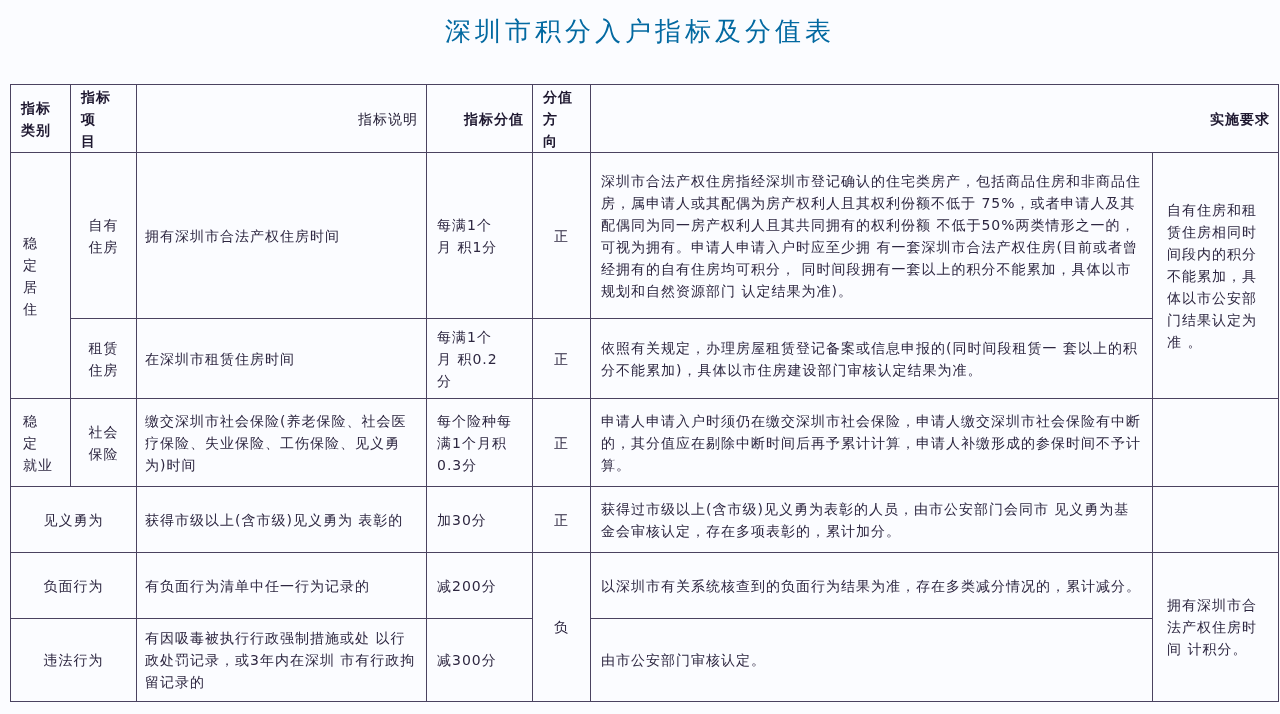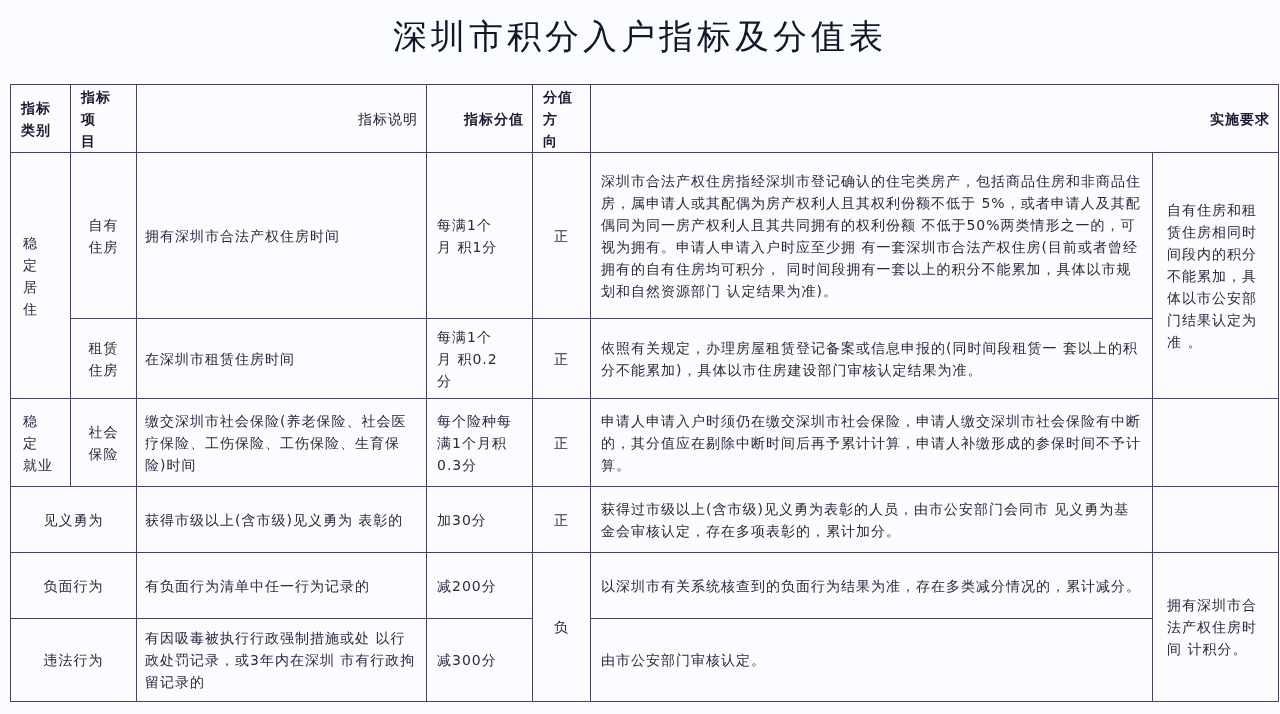--- a/index.html
+++ b/index.html
@@ -7,21 +7,21 @@
     width: 1280px; height: 714px; overflow: hidden;
     background: #fbfcff;
     font-family: "DejaVu Sans", "Liberation Sans", sans-serif;
     color: #2a2340;
     position: relative;
   }
   .title {
     position: absolute; left: 0; top: 14px; width: 1280px;
     text-align: center;
     font-family: "DejaVu Serif", "Liberation Serif", serif;
-    font-size: 34px; letter-spacing: 4px; color: #0f172a;
+    font-size: 26px; letter-spacing: 4px; color: #0369a1;
   }
   .grid {
     position: absolute; left: 10px; top: 84px;
     width: 1268px; height: 617px;
     border-collapse: collapse;
     table-layout: fixed;
     border-radius: 30px;
   }
   .grid td {
     border: 1.5px solid #4a4260;
@@ -73,42 +73,42 @@
     <td rowspan="2" class="vcol"><span style="white-space:pre-line">稳
 定
 居
 住</span></td>
     <td class="c"><span style="white-space:pre-line">自有
 住房</span></td>
     <td>拥有深圳市合法产权住房时间</td>
     <td class="val"><span style="white-space:pre-line">每满1个
 月  积1分</span></td>
     <td class="c">正</td>
-    <td class="req">深圳市合法产权住房指经深圳市登记确认的住宅类房产，包括商品住房和非商品住房，属申请人或其配偶为房产权利人且其权利份额不低于 5%，或者申请人及其配偶同为同一房产权利人且其共同拥有的权利份额 不低于50%两类情形之一的，可视为拥有。申请人申请入户时应至少拥 有一套深圳市合法产权住房(目前或者曾经拥有的自有住房均可积分， 同时间段拥有一套以上的积分不能累加，具体以市规划和自然资源部门 认定结果为准)。</td>
+    <td class="req">深圳市合法产权住房指经深圳市登记确认的住宅类房产，包括商品住房和非商品住房，属申请人或其配偶为房产权利人且其权利份额不低于 75%，或者申请人及其配偶同为同一房产权利人且其共同拥有的权利份额 不低于50%两类情形之一的，可视为拥有。申请人申请入户时应至少拥 有一套深圳市合法产权住房(目前或者曾经拥有的自有住房均可积分， 同时间段拥有一套以上的积分不能累加，具体以市规划和自然资源部门 认定结果为准)。</td>
     <td rowspan="2" class="note">自有住房和租赁住房相同时 间段内的积分 不能累加，具 体以市公安部 门结果认定为准 。</td>
   </tr>
 
   <tr style="height:80px">
     <td class="c"><span style="white-space:pre-line">租赁
 住房</span></td>
     <td>在深圳市租赁住房时间</td>
     <td class="val"><span style="white-space:pre-line">每满1个
 月  积0.2
 分</span></td>
     <td class="c">正</td>
     <td class="req">依照有关规定，办理房屋租赁登记备案或信息申报的(同时间段租赁一 套以上的积分不能累加)，具体以市住房建设部门审核认定结果为准。</td>
   </tr>
 
   <tr style="height:88px">
     <td class="vcol"><span style="white-space:pre-line">稳
 定
 就业</span></td>
     <td class="c"><span style="white-space:pre-line">社会
 保险</span></td>
-    <td>缴交深圳市社会保险(养老保险、社会医疗保险、工伤保险、工伤保险、生育保险)时间</td>
+    <td>缴交深圳市社会保险(养老保险、社会医疗保险、失业保险、工伤保险、见义勇为)时间</td>
     <td class="val">每个险种每满1个月积0.3分</td>
     <td class="c">正</td>
     <td class="req">申请人申请入户时须仍在缴交深圳市社会保险，申请人缴交深圳市社会保险有中断的，其分值应在剔除中断时间后再予累计计算，申请人补缴形成的参保时间不予计算。</td>
     <td></td>
   </tr>
 
   <tr style="height:66px">
     <td colspan="2" class="c">见义勇为</td>
     <td>获得市级以上(含市级)见义勇为 表彰的</td>
     <td class="val">加30分</td>

